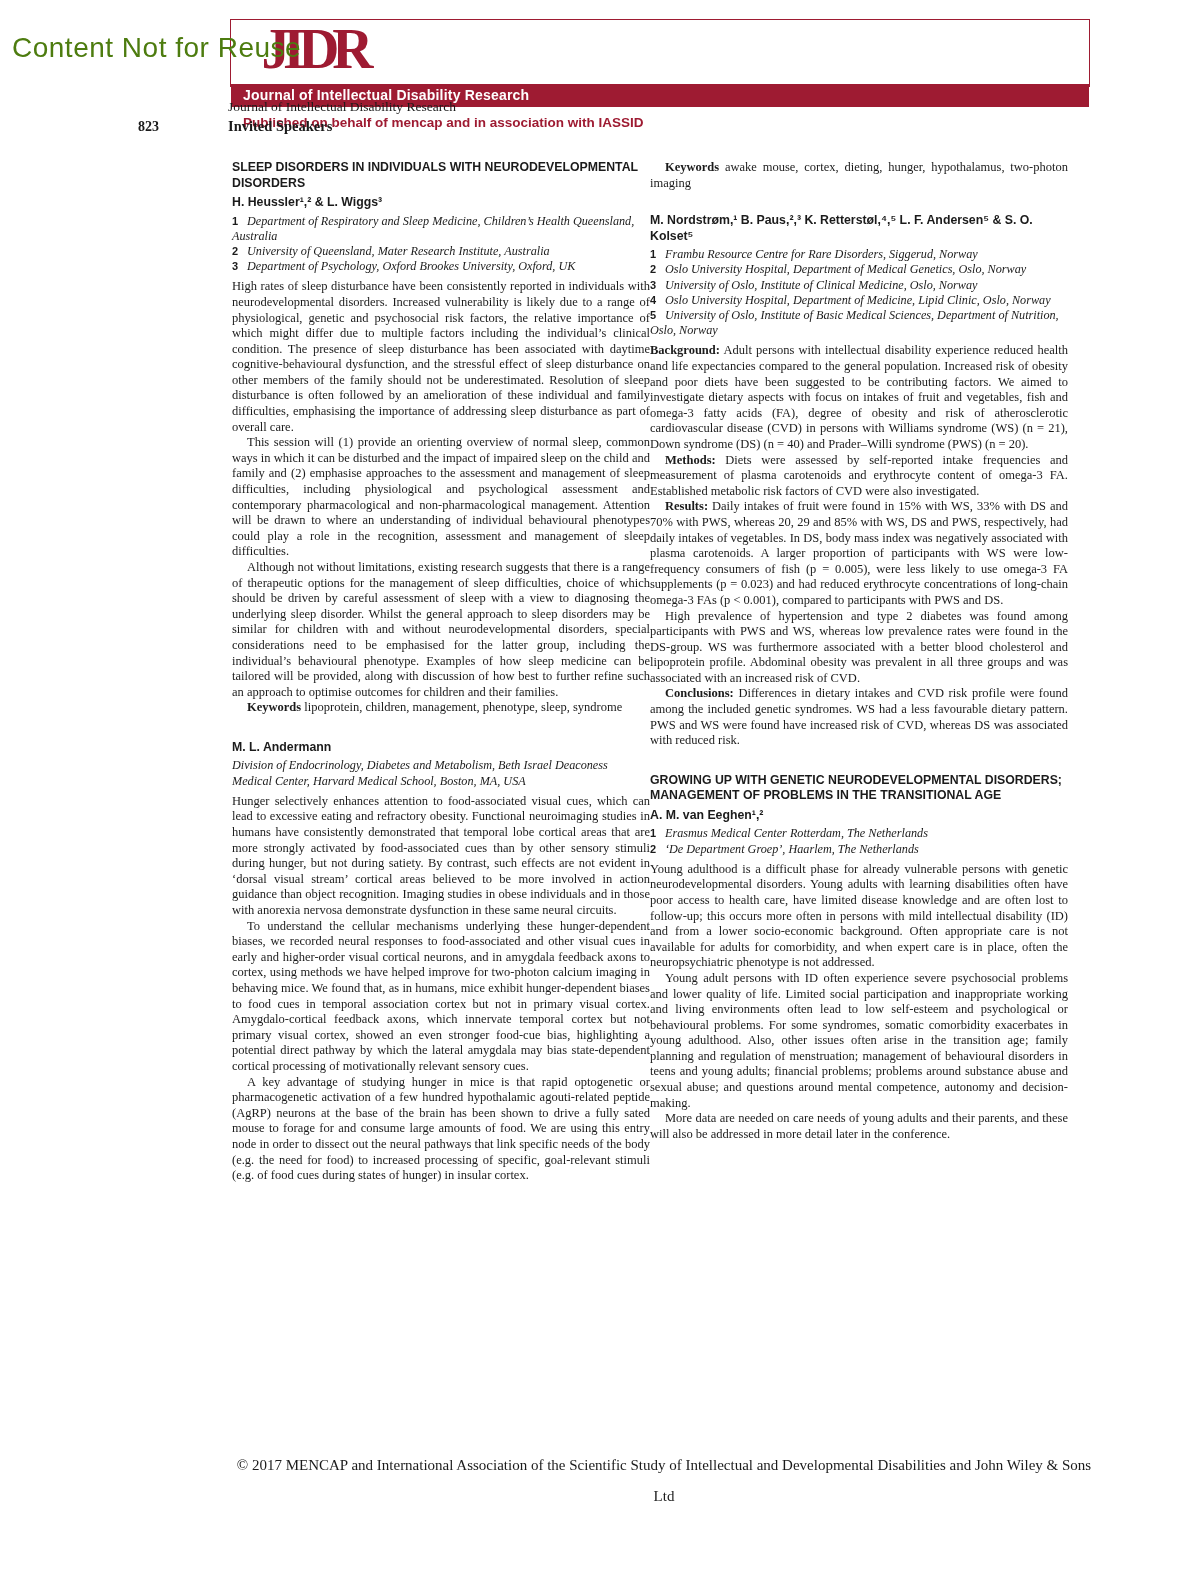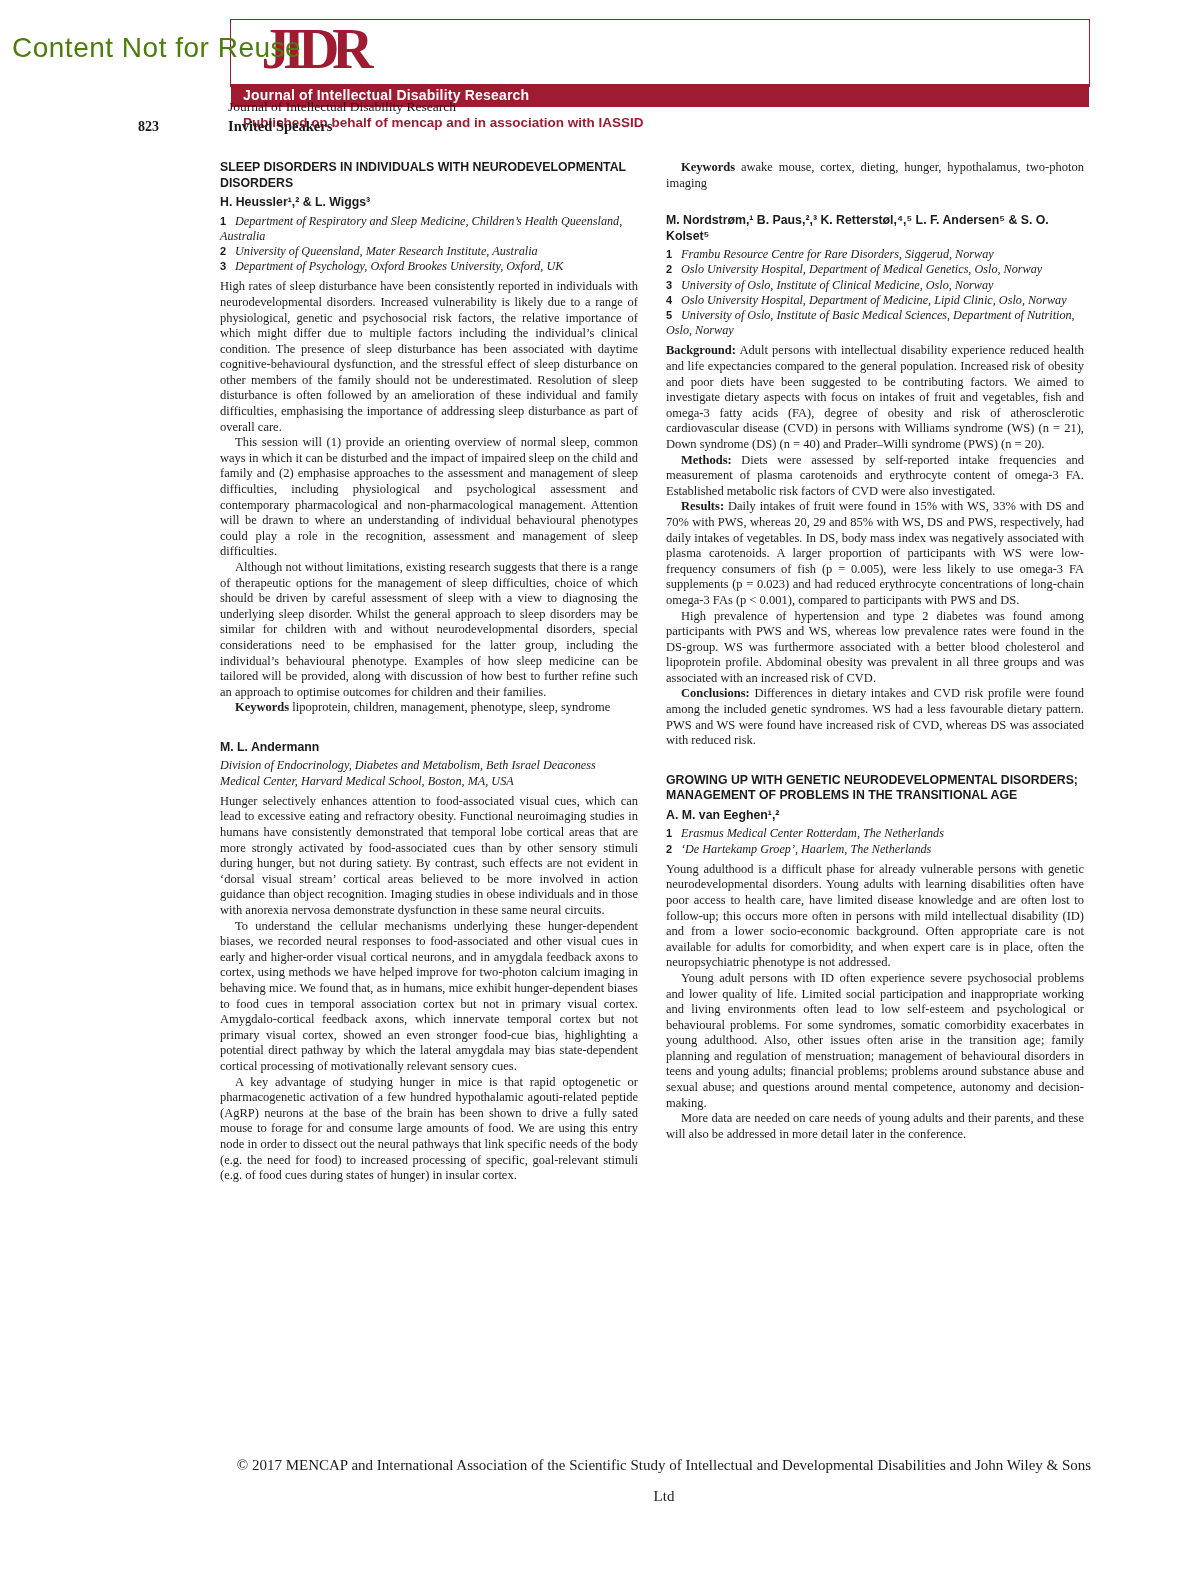--- a/index.html
+++ b/index.html
@@ -28,21 +28,21 @@
     padding-left:12px;letter-spacing:.2px;
   }
   .banner-sub{
     color:#9e1b32;font-family:"Liberation Sans",sans-serif;font-weight:700;
     font-size:13.5px;padding-left:12px;margin-top:8px;
   }
   .page-number{position:absolute;left:138px;top:119px;font-weight:700;font-size:14px}
   .masthead{position:absolute;left:228px;top:99px}
   .journal-name{font-size:13.5px;margin:0}
   .section-heading{font-size:14.5px;font-weight:700;margin:3px 0 0 0}
-  .columns{position:absolute;left:220px;top:160px;width:864px;display:flex;gap:28px}
+  .columns{position:absolute;left:232px;top:160px;width:864px;display:flex;}
   .col{width:418px}
   .abs{margin-bottom:24px}
   .abs-title{
     font-family:"Liberation Sans",sans-serif;font-size:12.3px;line-height:15.5px;
     font-weight:700;margin:0 0 4px 0;
   }
   .authors{
     font-family:"Liberation Sans",sans-serif;font-size:12.3px;line-height:15.5px;
     font-weight:700;margin:0 0 3px 0;
   }
@@ -130,21 +130,21 @@
       <p class="body-p indent"><b>Results:</b> <span>Daily intakes of fruit were found in 15% with WS, 33% with DS and 70% with PWS, whereas 20, 29 and 85% with WS, DS and PWS, respectively, had daily intakes of vegetables. In DS, body mass index was negatively associated with plasma carotenoids. A larger proportion of participants with WS were low-frequency consumers of fish (p = 0.005), were less likely to use omega-3 FA supplements (p = 0.023) and had reduced erythrocyte concentrations of long-chain omega-3 FAs (p &lt; 0.001), compared to participants with PWS and DS.</span></p>
       <p class="body-p indent"><span>High prevalence of hypertension and type 2 diabetes was found among participants with PWS and WS, whereas low prevalence rates were found in the DS-group. WS was furthermore associated with a better blood cholesterol and lipoprotein profile. Abdominal obesity was prevalent in all three groups and was associated with an increased risk of CVD.</span></p>
       <p class="body-p indent"><b>Conclusions:</b> <span>Differences in dietary intakes and CVD risk profile were found among the included genetic syndromes. WS had a less favourable dietary pattern. PWS and WS were found have increased risk of CVD, whereas DS was associated with reduced risk.</span></p>
     </section>
 
     <section class="abs">
       <h2 class="abs-title">GROWING UP WITH GENETIC NEURODEVELOPMENTAL DISORDERS; MANAGEMENT OF PROBLEMS IN THE TRANSITIONAL AGE</h2>
       <p class="authors">A. M. van Eeghen¹,²</p>
       <div class="affs">
         <p class="aff"><b class="num">1</b><i>Erasmus Medical Center Rotterdam, The Netherlands</i></p>
-        <p class="aff"><b class="num">2</b><i>‘De Hartekamp Groep’, Haarlem, The Netherlands</i></p>
+        <p class="aff"><b class="num">2</b><i>‘De Department Groep’, Haarlem, The Netherlands</i></p>
       </div>
       <p class="body-p"><span>Young adulthood is a difficult phase for already vulnerable persons with genetic neurodevelopmental disorders. Young adults with learning disabilities often have poor access to health care, have limited disease knowledge and are often lost to follow-up; this occurs more often in persons with mild intellectual disability (ID) and from a lower socio-economic background. Often appropriate care is not available for adults for comorbidity, and when expert care is in place, often the neuropsychiatric phenotype is not addressed.</span></p>
       <p class="body-p indent"><span>Young adult persons with ID often experience severe psychosocial problems and lower quality of life. Limited social participation and inappropriate working and living environments often lead to low self-esteem and psychological or behavioural problems. For some syndromes, somatic comorbidity exacerbates in young adulthood. Also, other issues often arise in the transition age; family planning and regulation of menstruation; management of behavioural disorders in teens and young adults; financial problems; problems around substance abuse and sexual abuse; and questions around mental competence, autonomy and decision-making.</span></p>
       <p class="body-p indent"><span>More data are needed on care needs of young adults and their parents, and these will also be addressed in more detail later in the conference.</span></p>
     </section>
 
   </div>
 </div>
 
 <footer class="footer">© 2017 MENCAP and International Association of the Scientific Study of Intellectual and Developmental Disabilities and John Wiley &amp; Sons Ltd</footer>

